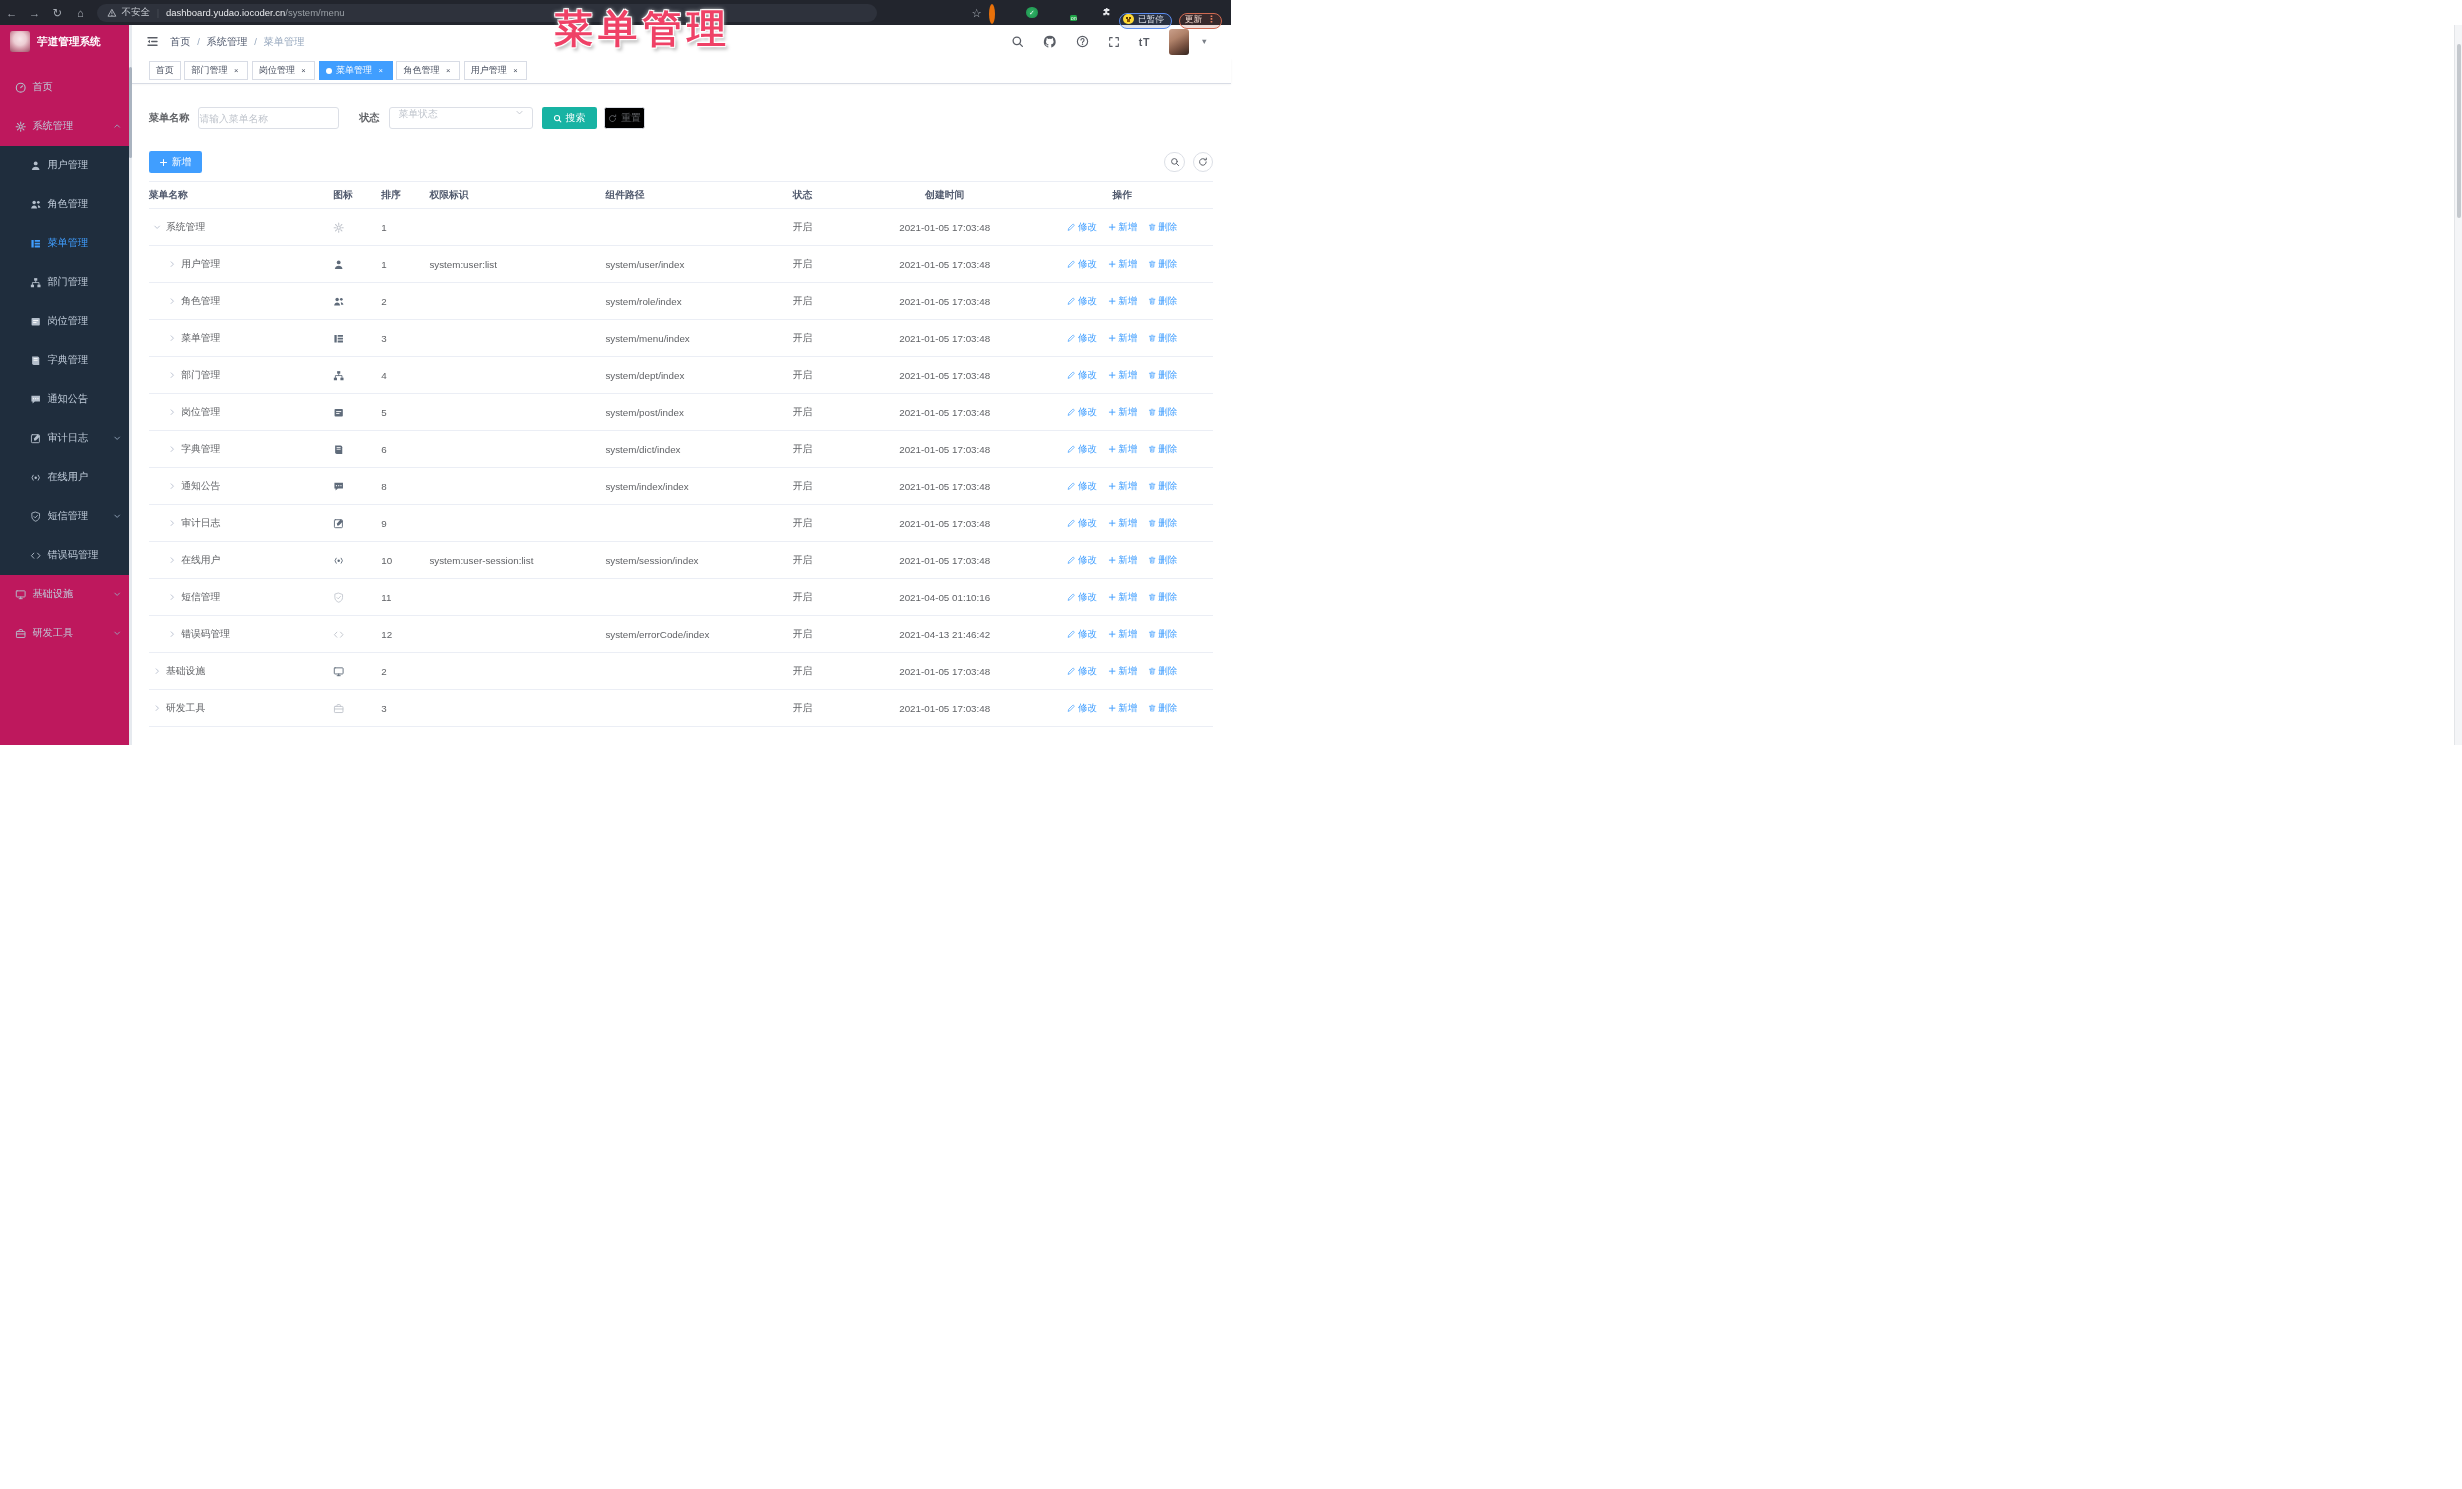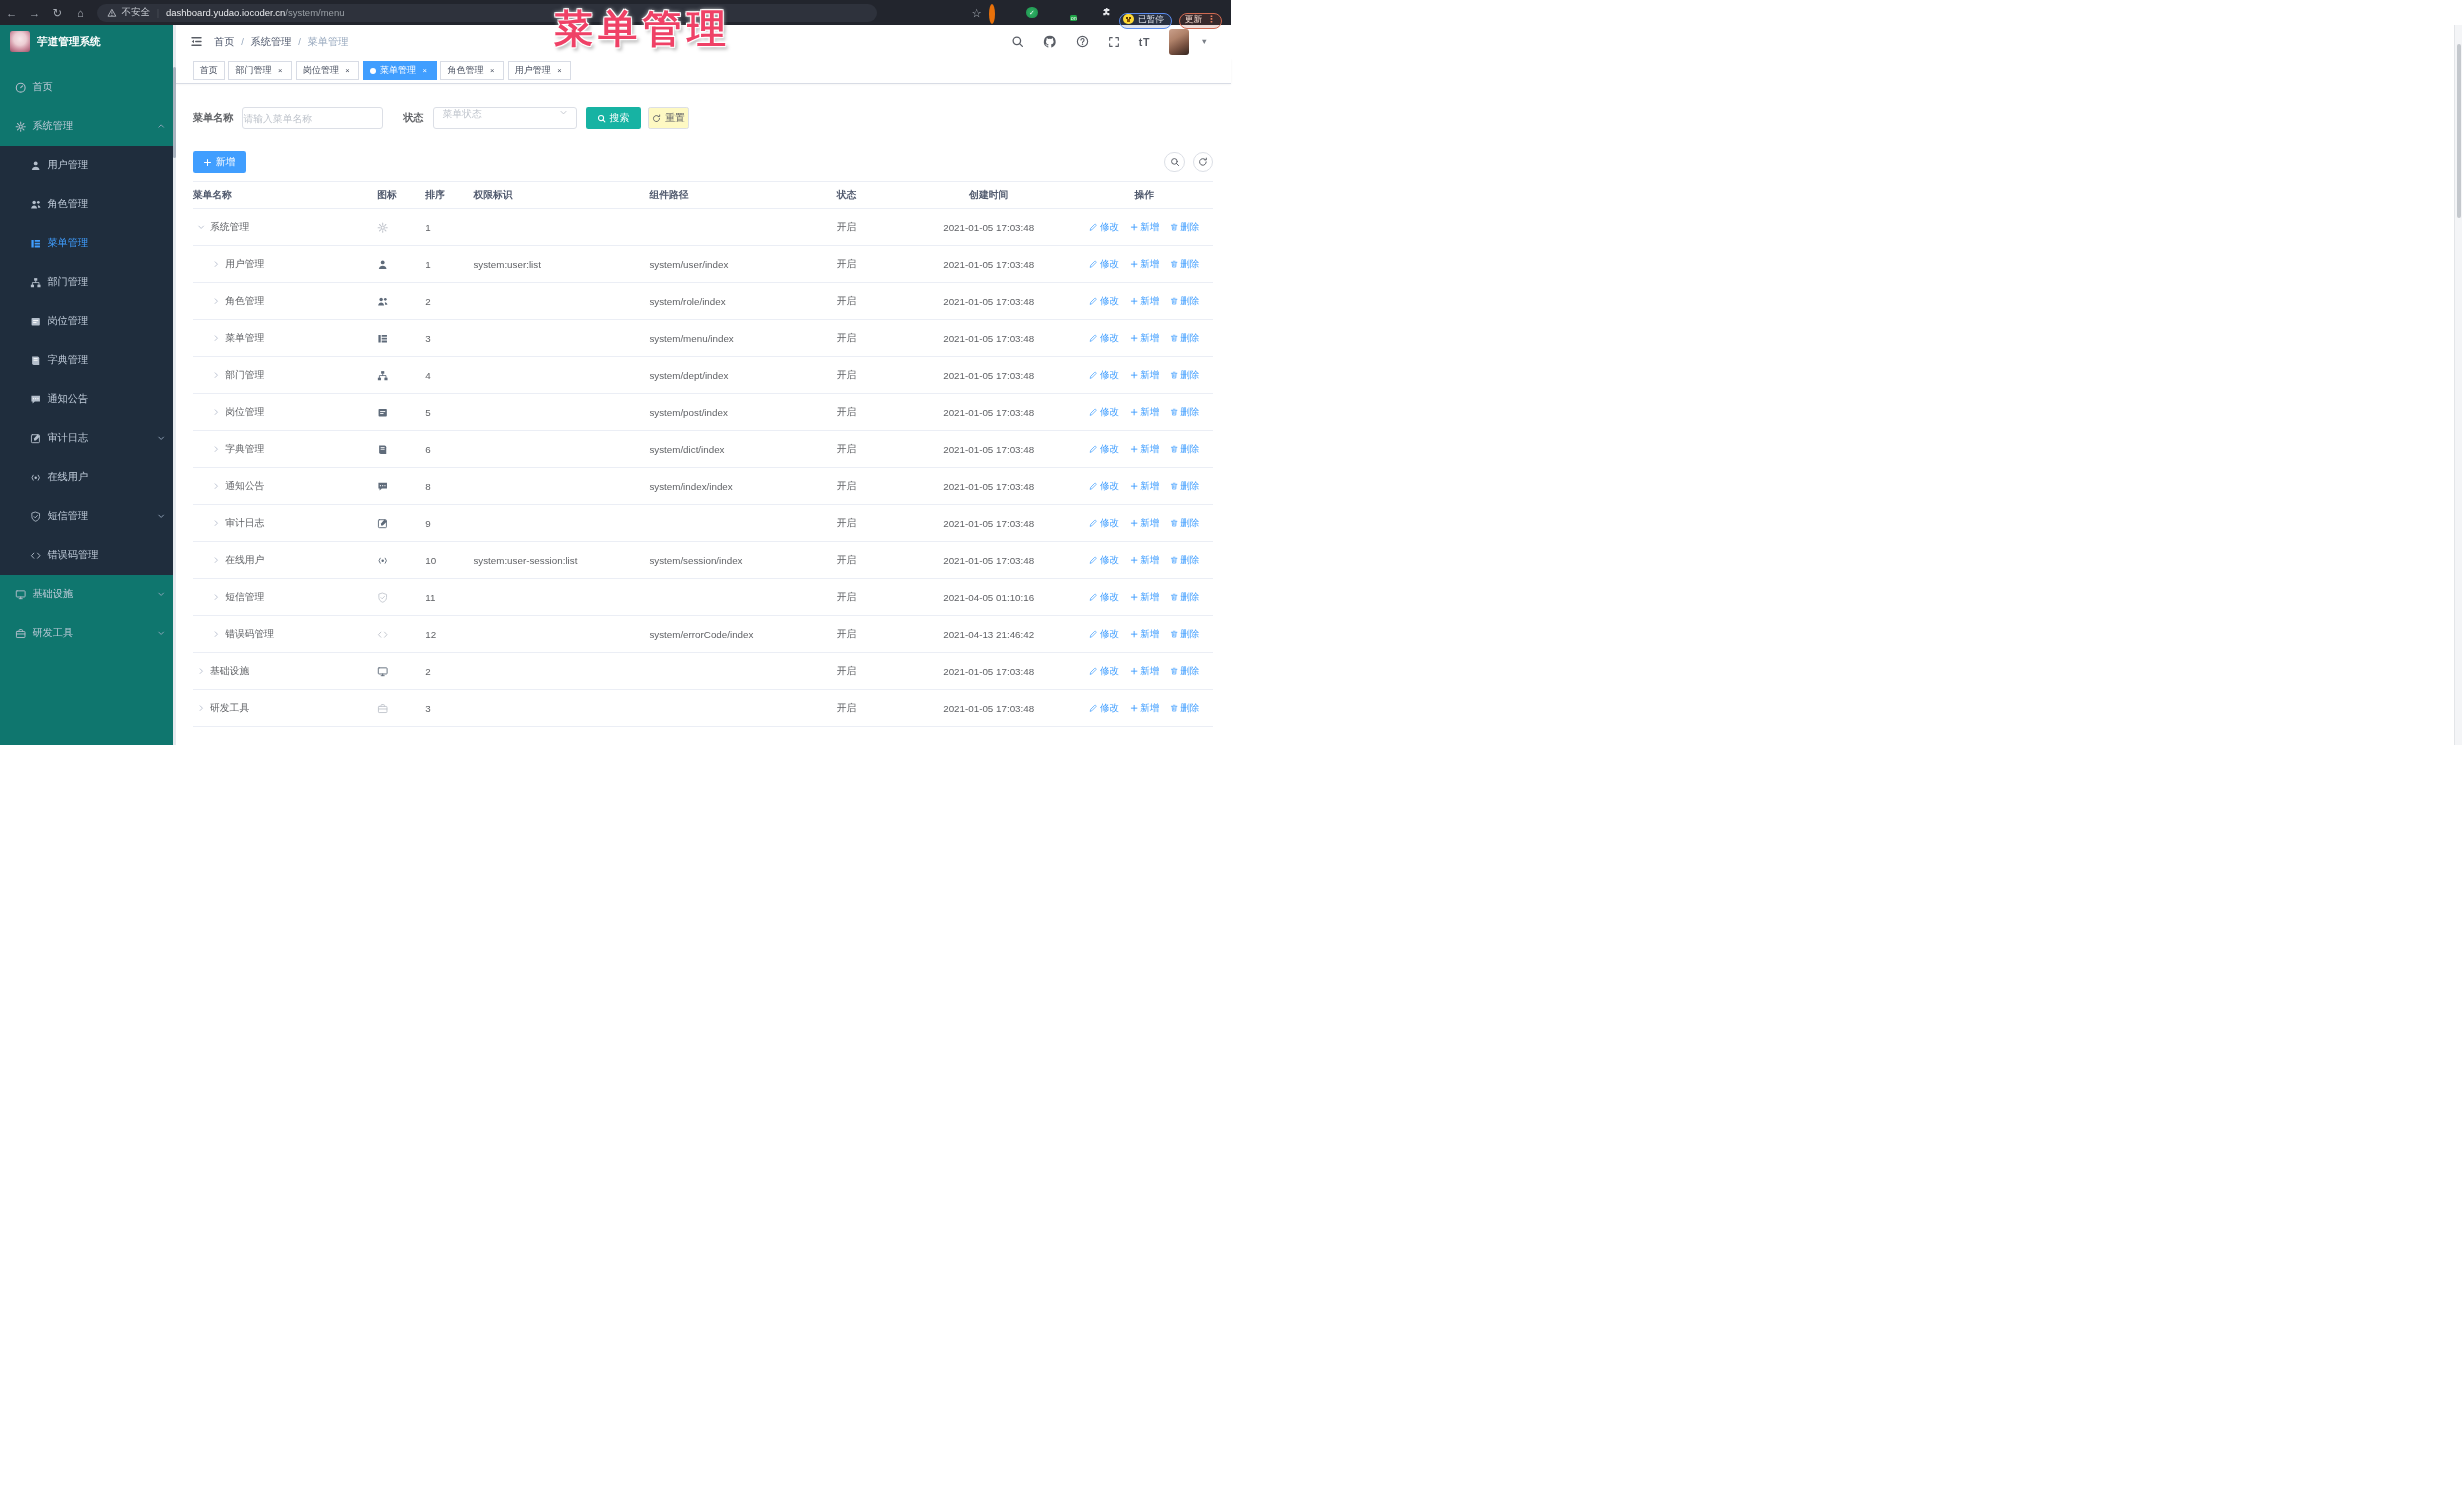--- a/index.html
+++ b/index.html
@@ -40,21 +40,21 @@
 
   
   .overlay-title { position:absolute; left:554px; top:1.5px; z-index:60; font-size:39px; font-weight:700;
     letter-spacing:5.3px; color:#ef4166; pointer-events:none;
     text-shadow:0 0 2.3px #fff,0 0 5.3px #fff,0.8px 0.8px 0 #fff,-0.8px -0.8px 0 #fff,0.8px -0.8px 0 #fff,-0.8px 0.8px 0 #fff,2.3px 3px 3.8px rgba(0,0,0,.35); }
 
   
   .app { position:absolute; top:25px; left:0; width:1231px; height:720px; display:flex; }
 
   
-  .sidebar { width:176px; flex:none; background:#0f766e; position:relative; overflow:hidden; }
+  .sidebar { width:132px; flex:none; background:#be185d; position:relative; overflow:hidden; }
   .logo-row { height:33px; display:flex; align-items:center; padding-left:9.8px; }
   .logo-img { width:20.5px; height:20.5px; border-radius:2.3px; flex:none;
     background:radial-gradient(circle at 50% 38%,#f7e6e9 0%,#eccdd3 38%,#d296a6 62%,#9c4f66 100%); }
   .logo-title { margin-left:6.8px; color:#fff; font-size:10.6px; font-weight:700; white-space:nowrap; }
   .side-menu { margin-top:9.8px; }
   .side-item { height:39px; display:flex; align-items:center; padding:0 10.6px 0 15px;
     font-size:10.2px; color:#bfcbd9; cursor:pointer; }
   .side-item .mi { font-size:11.4px; margin-right:6px; color:#b4bfcc; }
   .side-sub { background:#1f2d3d; padding-left:30px; }
   .side-active, .side-active .mi { color:#409eff; }
@@ -92,21 +92,21 @@
   .f-input { width:141px; height:22px; border:0.8px solid #dcdfe6; border-radius:3px; margin-left:9px;
     padding:0 0; font-size:9.8px; color:#606266; outline:none; font-family:inherit; }
   .f-input::placeholder { color:#bfc4cc; }
   .f-select { width:144px; height:22px; border:0.8px solid #dcdfe6; border-radius:3px; margin-left:9px;
     display:flex; padding:0 7.6px 0 9px; color:#bfc4cc; font-size:9.8px; cursor:pointer; }
   .f-select .chevd { margin-left:auto; color:#c0c4cc; font-size:9px; }
   .lbl2 { margin-left:19.7px; }
   .btn { height:22px; border-radius:2.3px; border:0.8px solid transparent; display:inline-flex; align-items:center;
     justify-content:center; gap:3.8px; font-size:9.8px; cursor:pointer; font-family:inherit; }
   .btn-search { width:55px; margin-left:9px; background:#17b3a3; color:#fff; }
-  .btn-reset { width:41px; margin-left:7.6px; background:#fef9c3; border-color:#dcdfe6; color:#606266; }
+  .btn-reset { width:41px; margin-left:7.6px; background:#000000; border-color:#dcdfe6; color:#606266; }
   .toolbar-row { margin-top:22px; display:flex; align-items:center; }
   .btn-add { width:53px; background:#409eff; color:#fff; }
   .circle-btns { margin-left:auto; display:flex; gap:7.6px; }
   .circle-btn { width:20.5px; height:20.5px; border-radius:50%; border:0.8px solid #dcdfe6; background:#fff;
     color:#5a5e66; display:flex; align-items:center; justify-content:center; font-size:9.8px; cursor:pointer; }
 
   
   .table { margin-top:8.3px; border-top:0.8px solid #ebeef5; }
   .tgrid { display:grid; grid-template-columns:174px 45px 45px 176px 178px 91px 174px 1fr; align-items:center; }
   .thead { height:27px; color:#515a6e; font-weight:700; font-size:9.8px; border-bottom:0.8px solid #ebeef5; }

